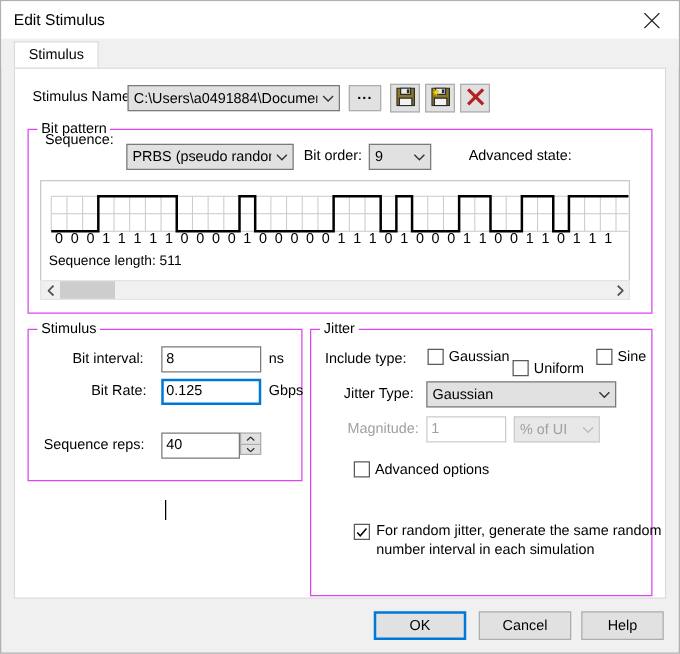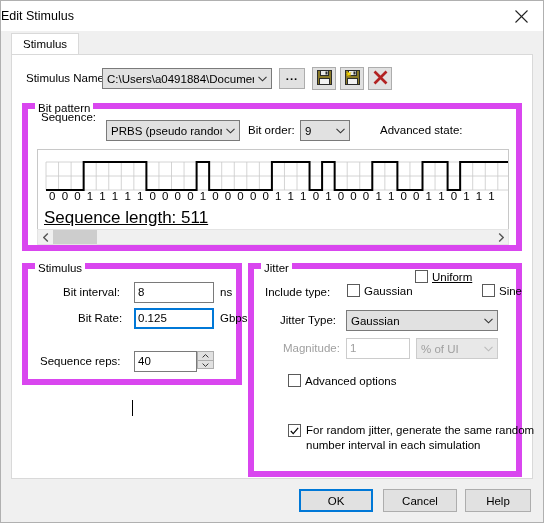--- a/index.html
+++ b/index.html
@@ -29,20 +29,21 @@
   
   #titlebar {
     height: 30px;
     background: #ffffff;
     display: flex;
     align-items: center;
     flex: 0 0 auto;
   }
   #title-text {
     font-size: 12.5px;
+    padding-left: 10px;
     color: #000;
     flex: 1 1 auto;
   }
   #close-btn {
     width: 44px;
     height: 30px;
     display: flex;
     align-items: center;
     justify-content: center;
     cursor: default;
@@ -148,21 +149,21 @@
     justify-content: center;
     cursor: default;
     color: #000;
   }
   .btn.focus-ring {
     border: 2px solid #0078d7;
   }
 
   .grpbox {
     position: absolute;
-    border: 6px solid #d946ef;
+    border: 1px solid #d946ef;
     box-sizing: border-box;
   }
   .grpbox > .grp-title {
     position: absolute;
     top: -7px;
     left: 7px;
     background: #ffffff;
     padding: 0 3px;
     font-size: 11.5px;
     white-space: nowrap;
@@ -208,21 +209,21 @@
   .spin > div:first-child { border-bottom: none; }
 
   
   #wave-panel {
     position: absolute;
     box-sizing: border-box;
     border: 1px solid #c8c8c8;
     background: #ffffff;
     overflow: hidden;
   }
-  #seqlen { position: absolute; font-size: 17px; text-decoration: underline; }
+  #seqlen { position: absolute; font-size: 11px; }
 
   .hscroll {
     position: absolute;
     box-sizing: border-box;
     background: #f0f0f0;
     border: 1px solid #e4e4e4;
     display: flex;
     align-items: center;
   }
   .hscroll .sb-arrow {
@@ -488,42 +489,42 @@
 
     <div class="grpbox" style="left:236px; top:208px; width:274px; height:214px;">
       <div class="grp-title">Jitter</div>
 
       <div class="lbl" style="position:absolute; left:11px; top:17px;">Include type:</div>
 
       <div class="chkrow" style="position:absolute; left:93px; top:15px;">
         <span class="chk"></span>
         <span class="lbl">Gaussian</span>
       </div>
-      <div class="chkrow" style="position:absolute; left:161px; top:1px;text-decoration:underline;">
+      <div class="chkrow" style="position:absolute; left:161px; top:24px;">
         <span class="chk"></span>
         <span class="lbl">Uniform</span>
       </div>
       <div class="chkrow" style="position:absolute; left:228px; top:15px;">
         <span class="chk"></span>
         <span class="lbl">Sine</span>
       </div>
 
       <div class="lbl" style="position:absolute; left:26px; top:45px;">Jitter Type:</div>
       <div class="combo" style="position:absolute; left:92px; top:41px; width:152px;">
         <div class="val">Gaussian</div>
         <div class="arrow">
           <svg width="9" height="6" viewBox="0 0 9 6">
               <polyline points="0.5,0.8 4.5,4.8 8.5,0.8" fill="none" stroke="#333" stroke-width="1.1"></polyline>
             </svg>
         </div>
       </div>
 
       <div class="lbl disabled" style="position:absolute; left:29px; top:73px;">Magnitude:</div>
       <div class="textbox disabled" style="position:absolute; left:92px; top:69px; width:64px;">1</div>
-      <div class="combo disabled" style="position:absolute; left:162px; top:69px; width:82px;justify-content:flex-end;">
+      <div class="combo disabled" style="position:absolute; left:162px; top:69px; width:69px;justify-content:flex-end;">
         <div class="val">% of UI</div>
         <div class="arrow">
           <svg width="9" height="6" viewBox="0 0 9 6">
               <polyline points="0.5,0.8 4.5,4.8 8.5,0.8" fill="none" stroke="#bbb" stroke-width="1.1"></polyline>
             </svg>
         </div>
       </div>
 
       <div class="chkrow" style="position:absolute; left:34px; top:178px; transform:translateY(-73px);">
         <span class="chk"></span>

